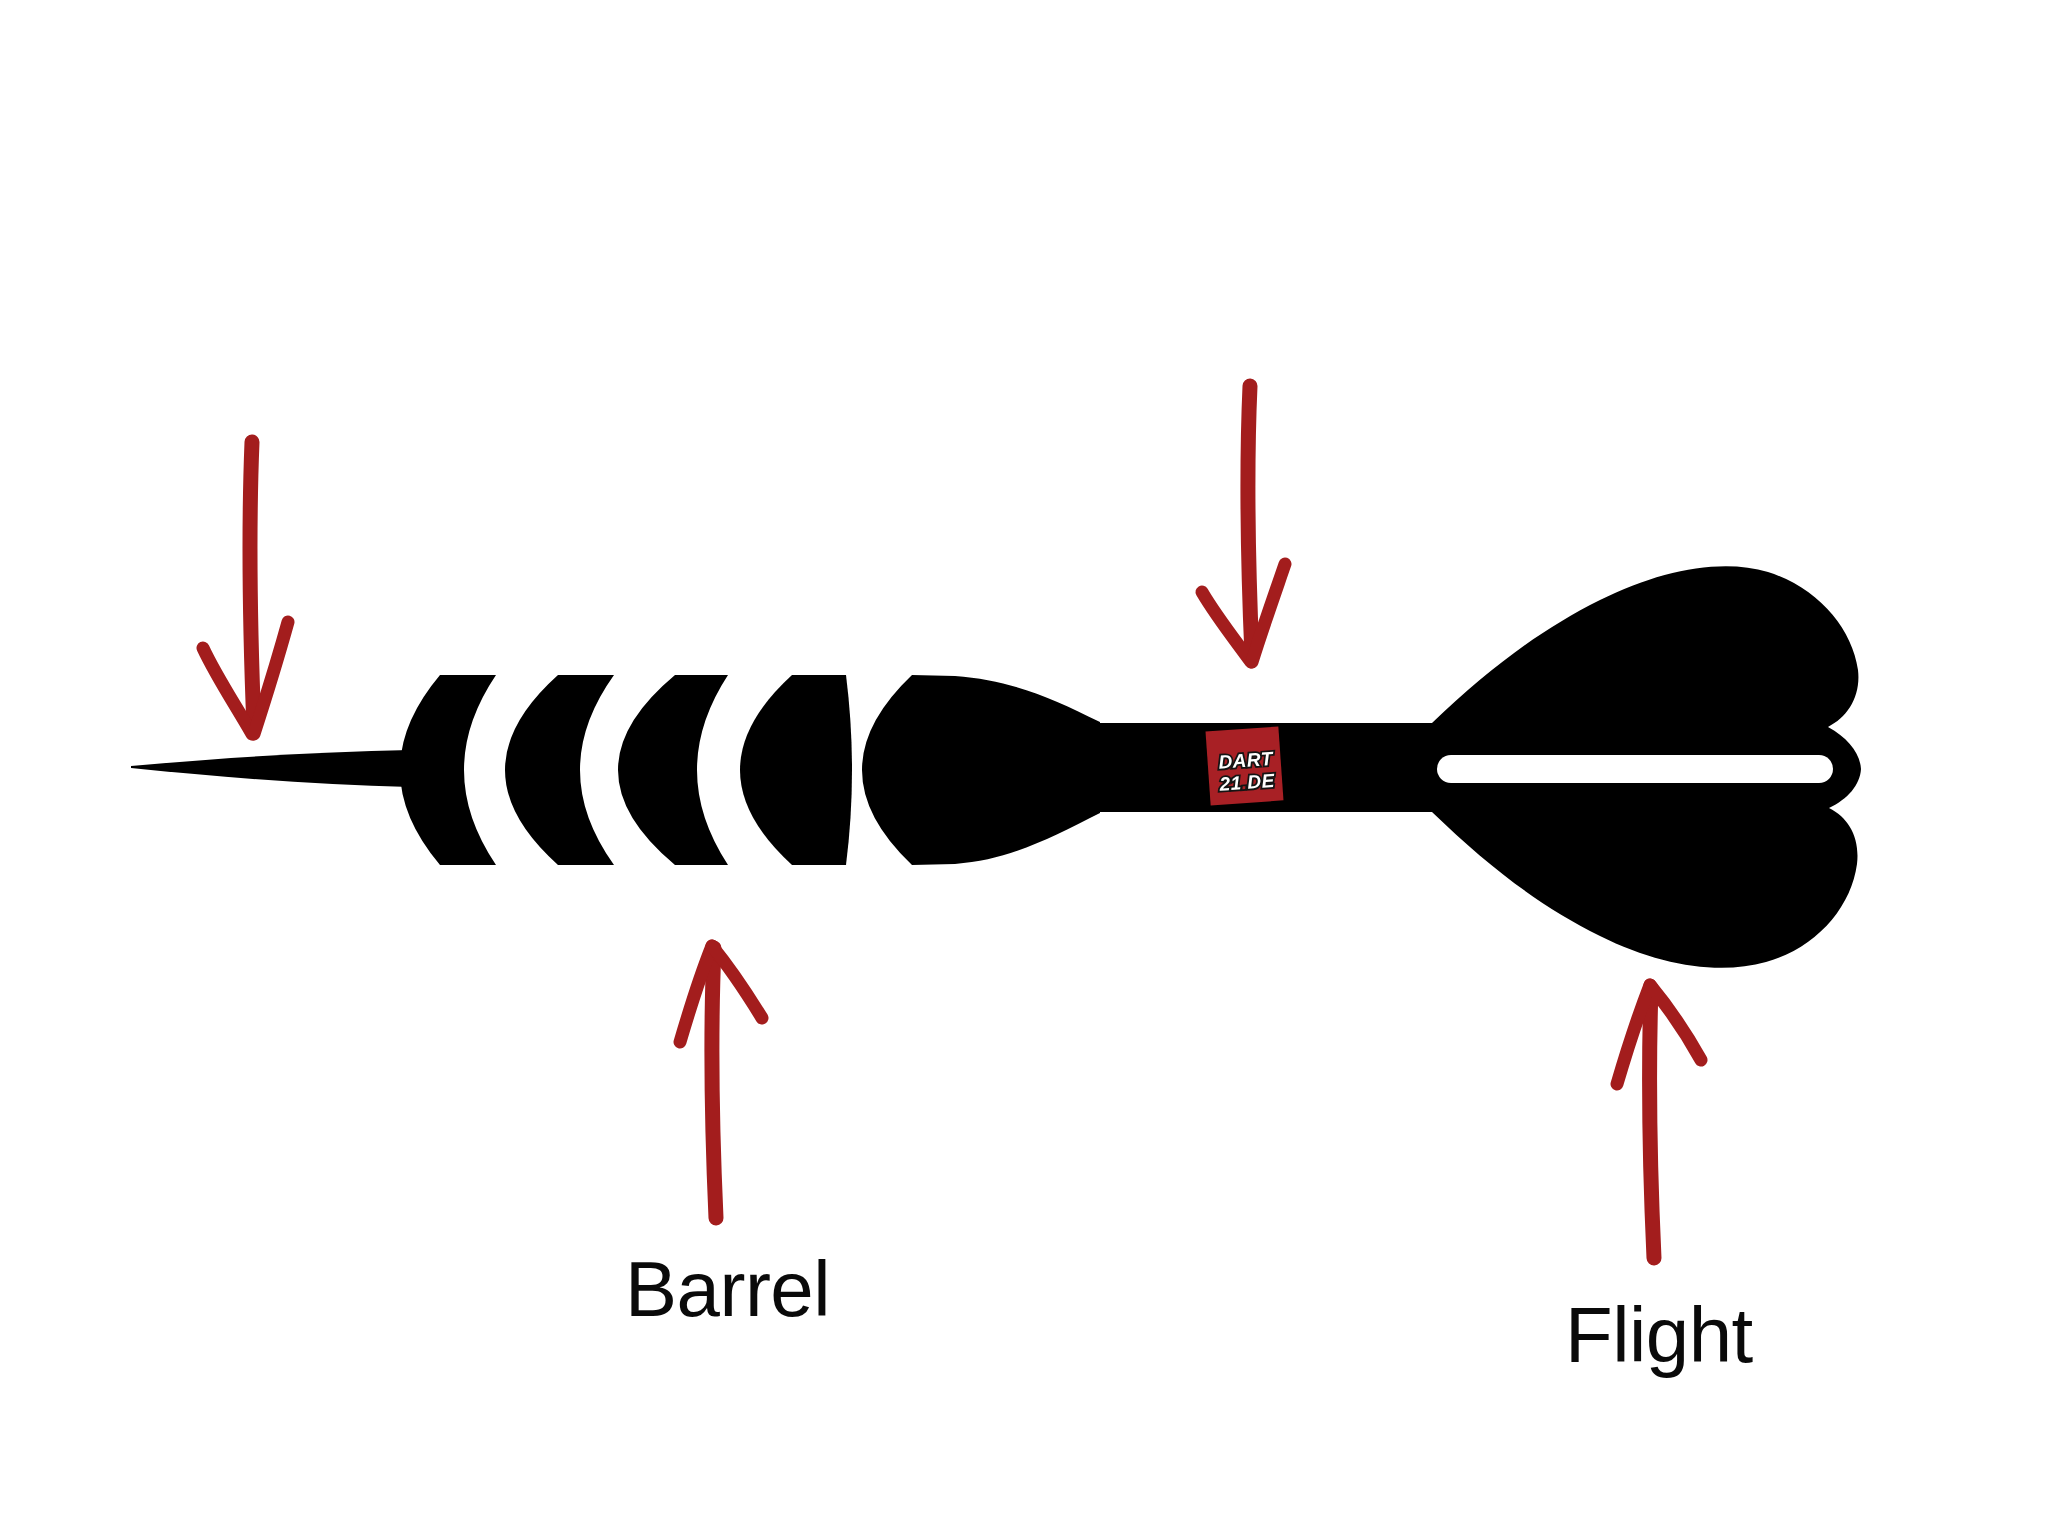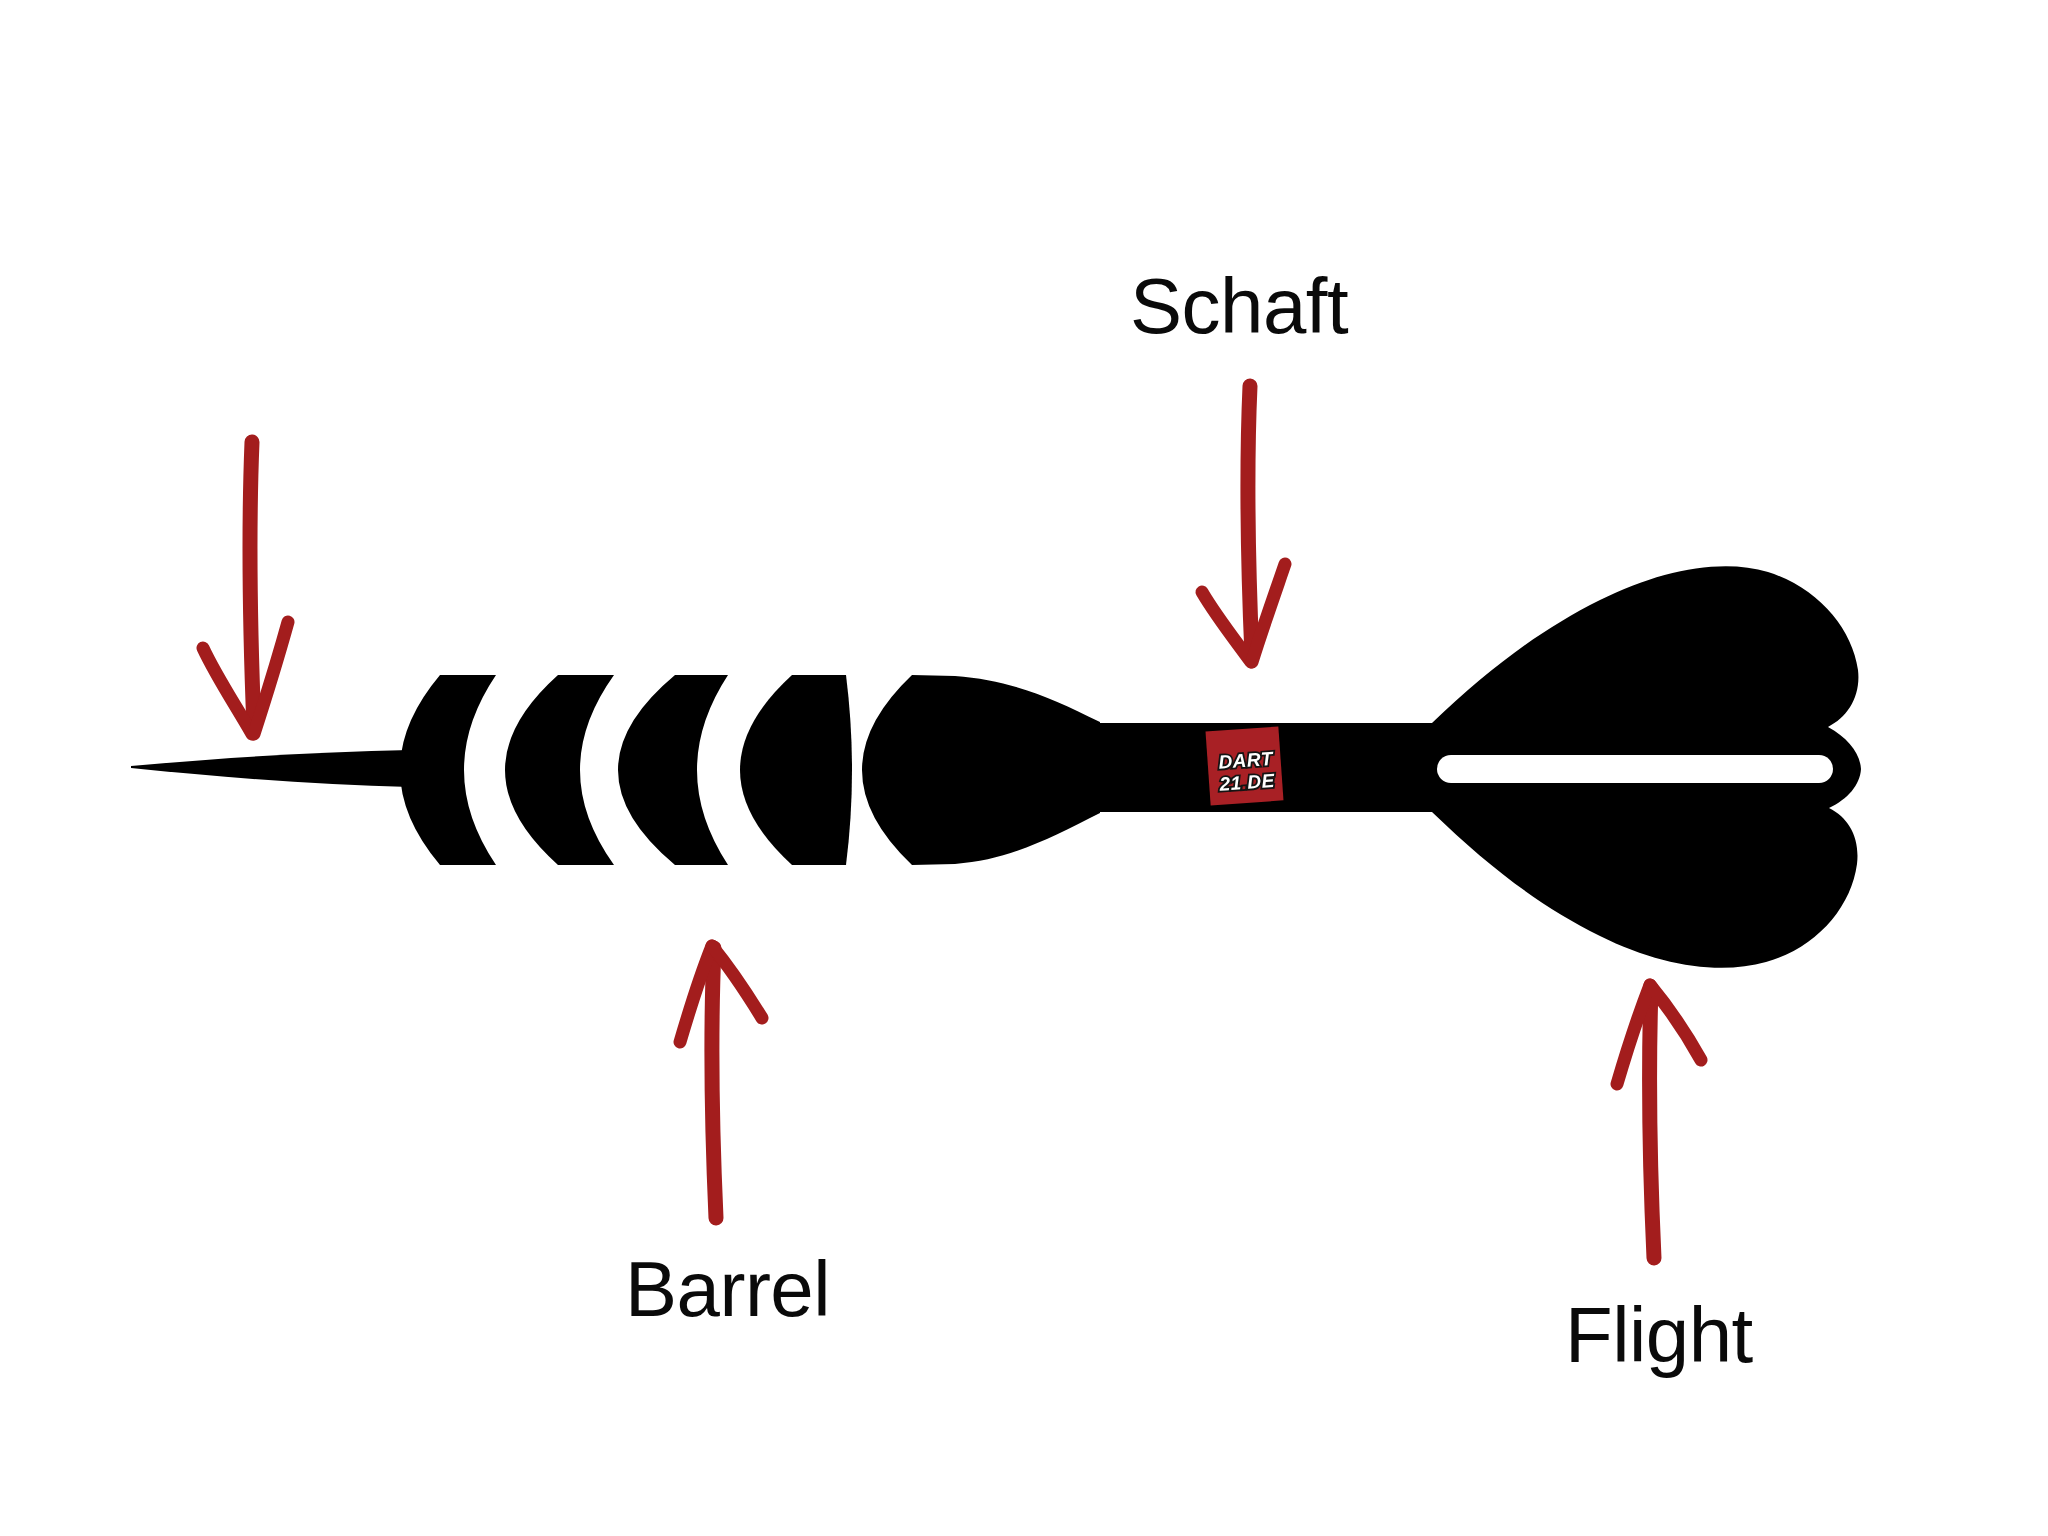--- a/index.html
+++ b/index.html
@@ -106,18 +106,17 @@
     </g>
 
     <g>
       <path class="arrow arrow-shaft" d="M 1651,988 C 1648,1080 1650,1172 1654,1258"></path>
       <path class="arrow arrow-wing" d="M 1617,1084 C 1627,1050 1638,1016 1650,985"></path>
       <path class="arrow arrow-wing" d="M 1701,1060 C 1686,1033 1669,1008 1650,985"></path>
     </g>
   </svg>
 
 
-  <div class="diagram-label" style="left:1130px;top:267px">Schaft</div>
 
   <div class="diagram-label" style="left:625px;top:1250px">Barrel</div>
 
   <div class="diagram-label" style="left:1565px;top:1296px">Flight</div>
 </div>
 
 </body></html>

